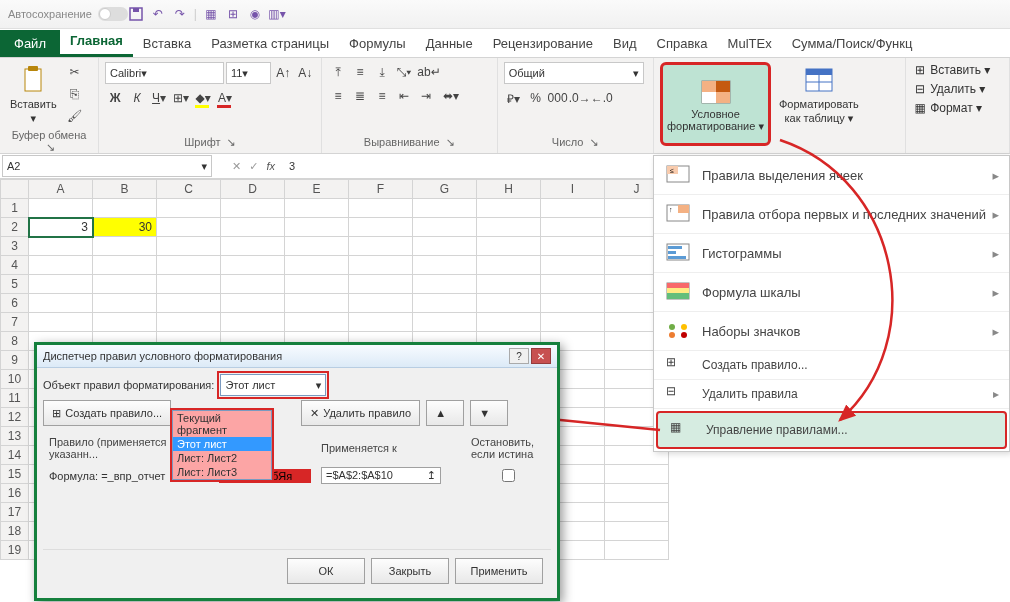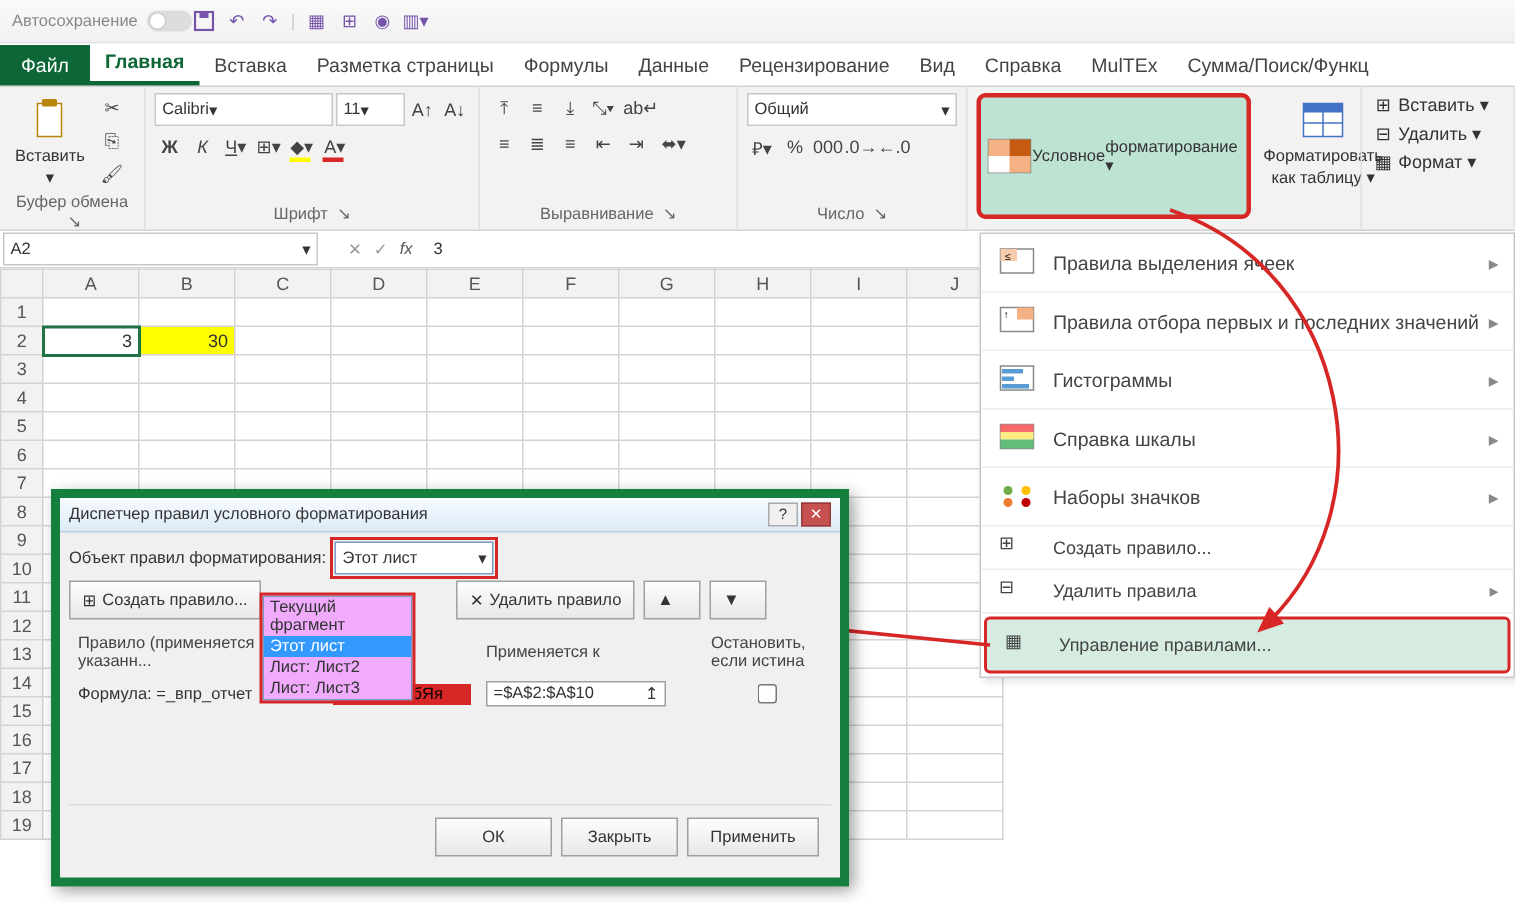--- a/index.html
+++ b/index.html
@@ -18,50 +18,50 @@
 .group{border-right:1px solid #e0e0e0;padding:4px 6px;display:flex;flex-direction:column;justify-content:space-between;position:relative}
 .group-label{font-size:11px;color:#666;text-align:center;margin-top:2px}
 .group-content{display:flex;gap:4px;align-items:flex-start}
 .big-btn{display:flex;flex-direction:column;align-items:center;justify-content:center;padding:2px 4px;font-size:11px;text-align:center;gap:2px}
 .ico-32{width:32px;height:32px;display:flex;align-items:center;justify-content:center}
 .ico-16{width:16px;height:16px;display:flex;align-items:center;justify-content:center}
 .small-col{display:flex;flex-direction:column;gap:2px;justify-content:center}
 .small-row{display:flex;gap:2px;align-items:center}
 .font-combo{height:20px;border:1px solid #c8c8c8;background:#fff;font-size:11px;padding:0 4px;display:flex;align-items:center}
 .btn-16{width:20px;height:20px;display:flex;align-items:center;justify-content:center;font-size:12px;color:#444}
-.cond-btn{border:3px solid #d72626;border-radius:6px;padding:2px 4px;background:#bee3d3;display:flex;align-items:center;font-size:11px;height:74px;justify-content:center}
+.cond-btn{border:3px solid #d72626;border-radius:6px;padding:2px 4px;background:#bee3d3;display:flex;flex-direction:column;align-items:center;font-size:11px;height:74px;justify-content:center}
 .namebox-bar{height:24px;border-bottom:1px solid #d4d4d4;display:flex;align-items:center;background:#fff}
 .namebox{width:200px;height:20px;border:1px solid #c8c8c8;margin-left:2px;padding:0 4px;display:flex;align-items:center;justify-content:space-between;font-size:11px}
 .fx-area{display:flex;align-items:center;gap:8px;margin-left:20px;color:#999;font-size:11px}
 .fx-lbl{font-style:italic;color:#555}
 .fx-val{color:#333;margin-left:6px}
 .sheet{position:relative;background:#fff}
 table.grid{border-collapse:collapse;table-layout:fixed}
 table.grid th,table.grid td{border:1px solid #d4d4d4;font-size:12px;padding:0;height:18px;text-align:center;background:#fff}
 table.grid th{background:#f3f2f1;color:#555;font-weight:normal}
 table.grid th.rowh{width:26px}
 table.grid td{text-align:right;padding-right:4px}
 .sel-cell{outline:2px solid #217346;outline-offset:-1px}
 .yellow{background:#ffff00!important}
 .dropdown-menu{position:absolute;top:155px;left:653px;width:355px;background:#fff;border:1px solid #c8c8c8;box-shadow:2px 2px 6px rgba(0,0,0,0.15);z-index:50}
 .menu-item{height:38px;display:flex;align-items:center;gap:12px;padding:0 12px;border-bottom:1px solid #eee;font-size:13px;color:#444;position:relative}
 .menu-item.small{height:28px;font-size:12px}
 .menu-item .arrow{position:absolute;right:10px;color:#888}
 .menu-item.highlight{background:#d6ece1;border:2px solid #d72626;border-radius:4px;margin:2px;height:34px}
 .menu-icon{width:24px;height:20px}
-.dialog{position:absolute;top:326px;left:34px;width:520px;background:#f0f0f0;border:6px solid #15803d;box-shadow:3px 3px 10px rgba(0,0,0,0.4);z-index:60;font-size:11px}
+.dialog{position:absolute;top:342px;left:34px;width:520px;background:#f0f0f0;border:3px solid #15803d;box-shadow:3px 3px 10px rgba(0,0,0,0.4);z-index:60;font-size:11px}
 .dlg-title{background:linear-gradient(#f7fbff,#dceaf7);height:22px;border-bottom:1px solid #b8cde2;padding:0 6px;display:flex;align-items:center;justify-content:space-between;font-size:11px;color:#333}
 .dlg-close{display:flex;gap:2px}
 .dlg-x{width:18px;height:14px;background:#c75050;color:#fff;display:flex;align-items:center;justify-content:center;font-size:10px;border:1px solid #963b3b}
 .dlg-q{width:18px;height:14px;background:#f0f0f0;border:1px solid #aaa;display:flex;align-items:center;justify-content:center;font-size:10px}
 .dlg-body{padding:6px}
 .dlg-row{display:flex;align-items:center;gap:6px;margin-bottom:4px}
 .dlg-combo{border:1px solid #7a9ac0;background:#fff;padding:1px 4px;height:18px;display:flex;align-items:center;justify-content:space-between;width:96px}
 .dlg-combo.red{outline:2px solid #d72626;outline-offset:1px}
-.dlg-list{position:absolute;top:42px;left:135px;width:98px;background:#f0abfc;border:1px solid #7a9ac0;z-index:70;outline:2px solid #d72626}
+.dlg-list{position:absolute;top:42px;left:135px;width:98px;background:#fca5a5;border:1px solid #7a9ac0;z-index:70;outline:2px solid #d72626}
 .dlg-list div{padding:1px 4px;font-size:11px}
 .dlg-list div.sel{background:#3399ff;color:#fff}
 .dlg-btn{border:1px solid #a0a0a0;background:linear-gradient(#fdfdfd,#e8e8e8);padding:2px 8px;font-size:11px;display:flex;align-items:center;gap:4px;height:20px}
 .dlg-table{width:100%;margin-top:6px}
 .dlg-table th{text-align:left;font-weight:normal;font-size:11px;color:#444;padding:2px 4px}
 .dlg-table td{padding:2px 4px}
 .rule-preview{background:#d72626;color:#000;text-align:center;padding:1px 6px;width:80px;font-size:11px}
 .applies-input{border:1px solid #a0a0a0;background:#fff;padding:1px 4px;width:110px;display:flex;justify-content:space-between;align-items:flex-start}
 .dlg-footer{display:flex;justify-content:flex-end;gap:6px;padding:8px;border-top:1px solid #ddd;margin-top:60px}
 svg.arrow-svg{position:absolute;z-index:55;pointer-events:none}
@@ -560,21 +560,21 @@
     <span>Гистограммы</span>
       <span class="arrow">▸</span>
   </div>
   <div class="menu-item">
     <span class="menu-icon"><svg width="24" height="18">
           <rect x="1" y="1" width="22" height="16" fill="#fff" stroke="#888"></rect>
           <rect x="1" y="1" width="22" height="5" fill="#f8696b"></rect>
           <rect x="1" y="6" width="22" height="5" fill="#ffeb84"></rect>
           <rect x="1" y="11" width="22" height="6" fill="#63be7b"></rect>
         </svg></span>
-    <span>Справка шкалы</span>
+    <span>Формула шкалы</span>
       <span class="arrow">▸</span>
   </div>
   <div class="menu-item">
     <span class="menu-icon"><svg width="24" height="18">
           <circle cx="6" cy="6" r="3" fill="#70ad47"></circle>
           <circle cx="18" cy="6" r="3" fill="#ffc000"></circle>
           <circle cx="6" cy="14" r="3" fill="#ed7d31"></circle>
           <circle cx="18" cy="14" r="3" fill="#c00000"></circle>
         </svg></span>
     <span>Наборы значков</span>

